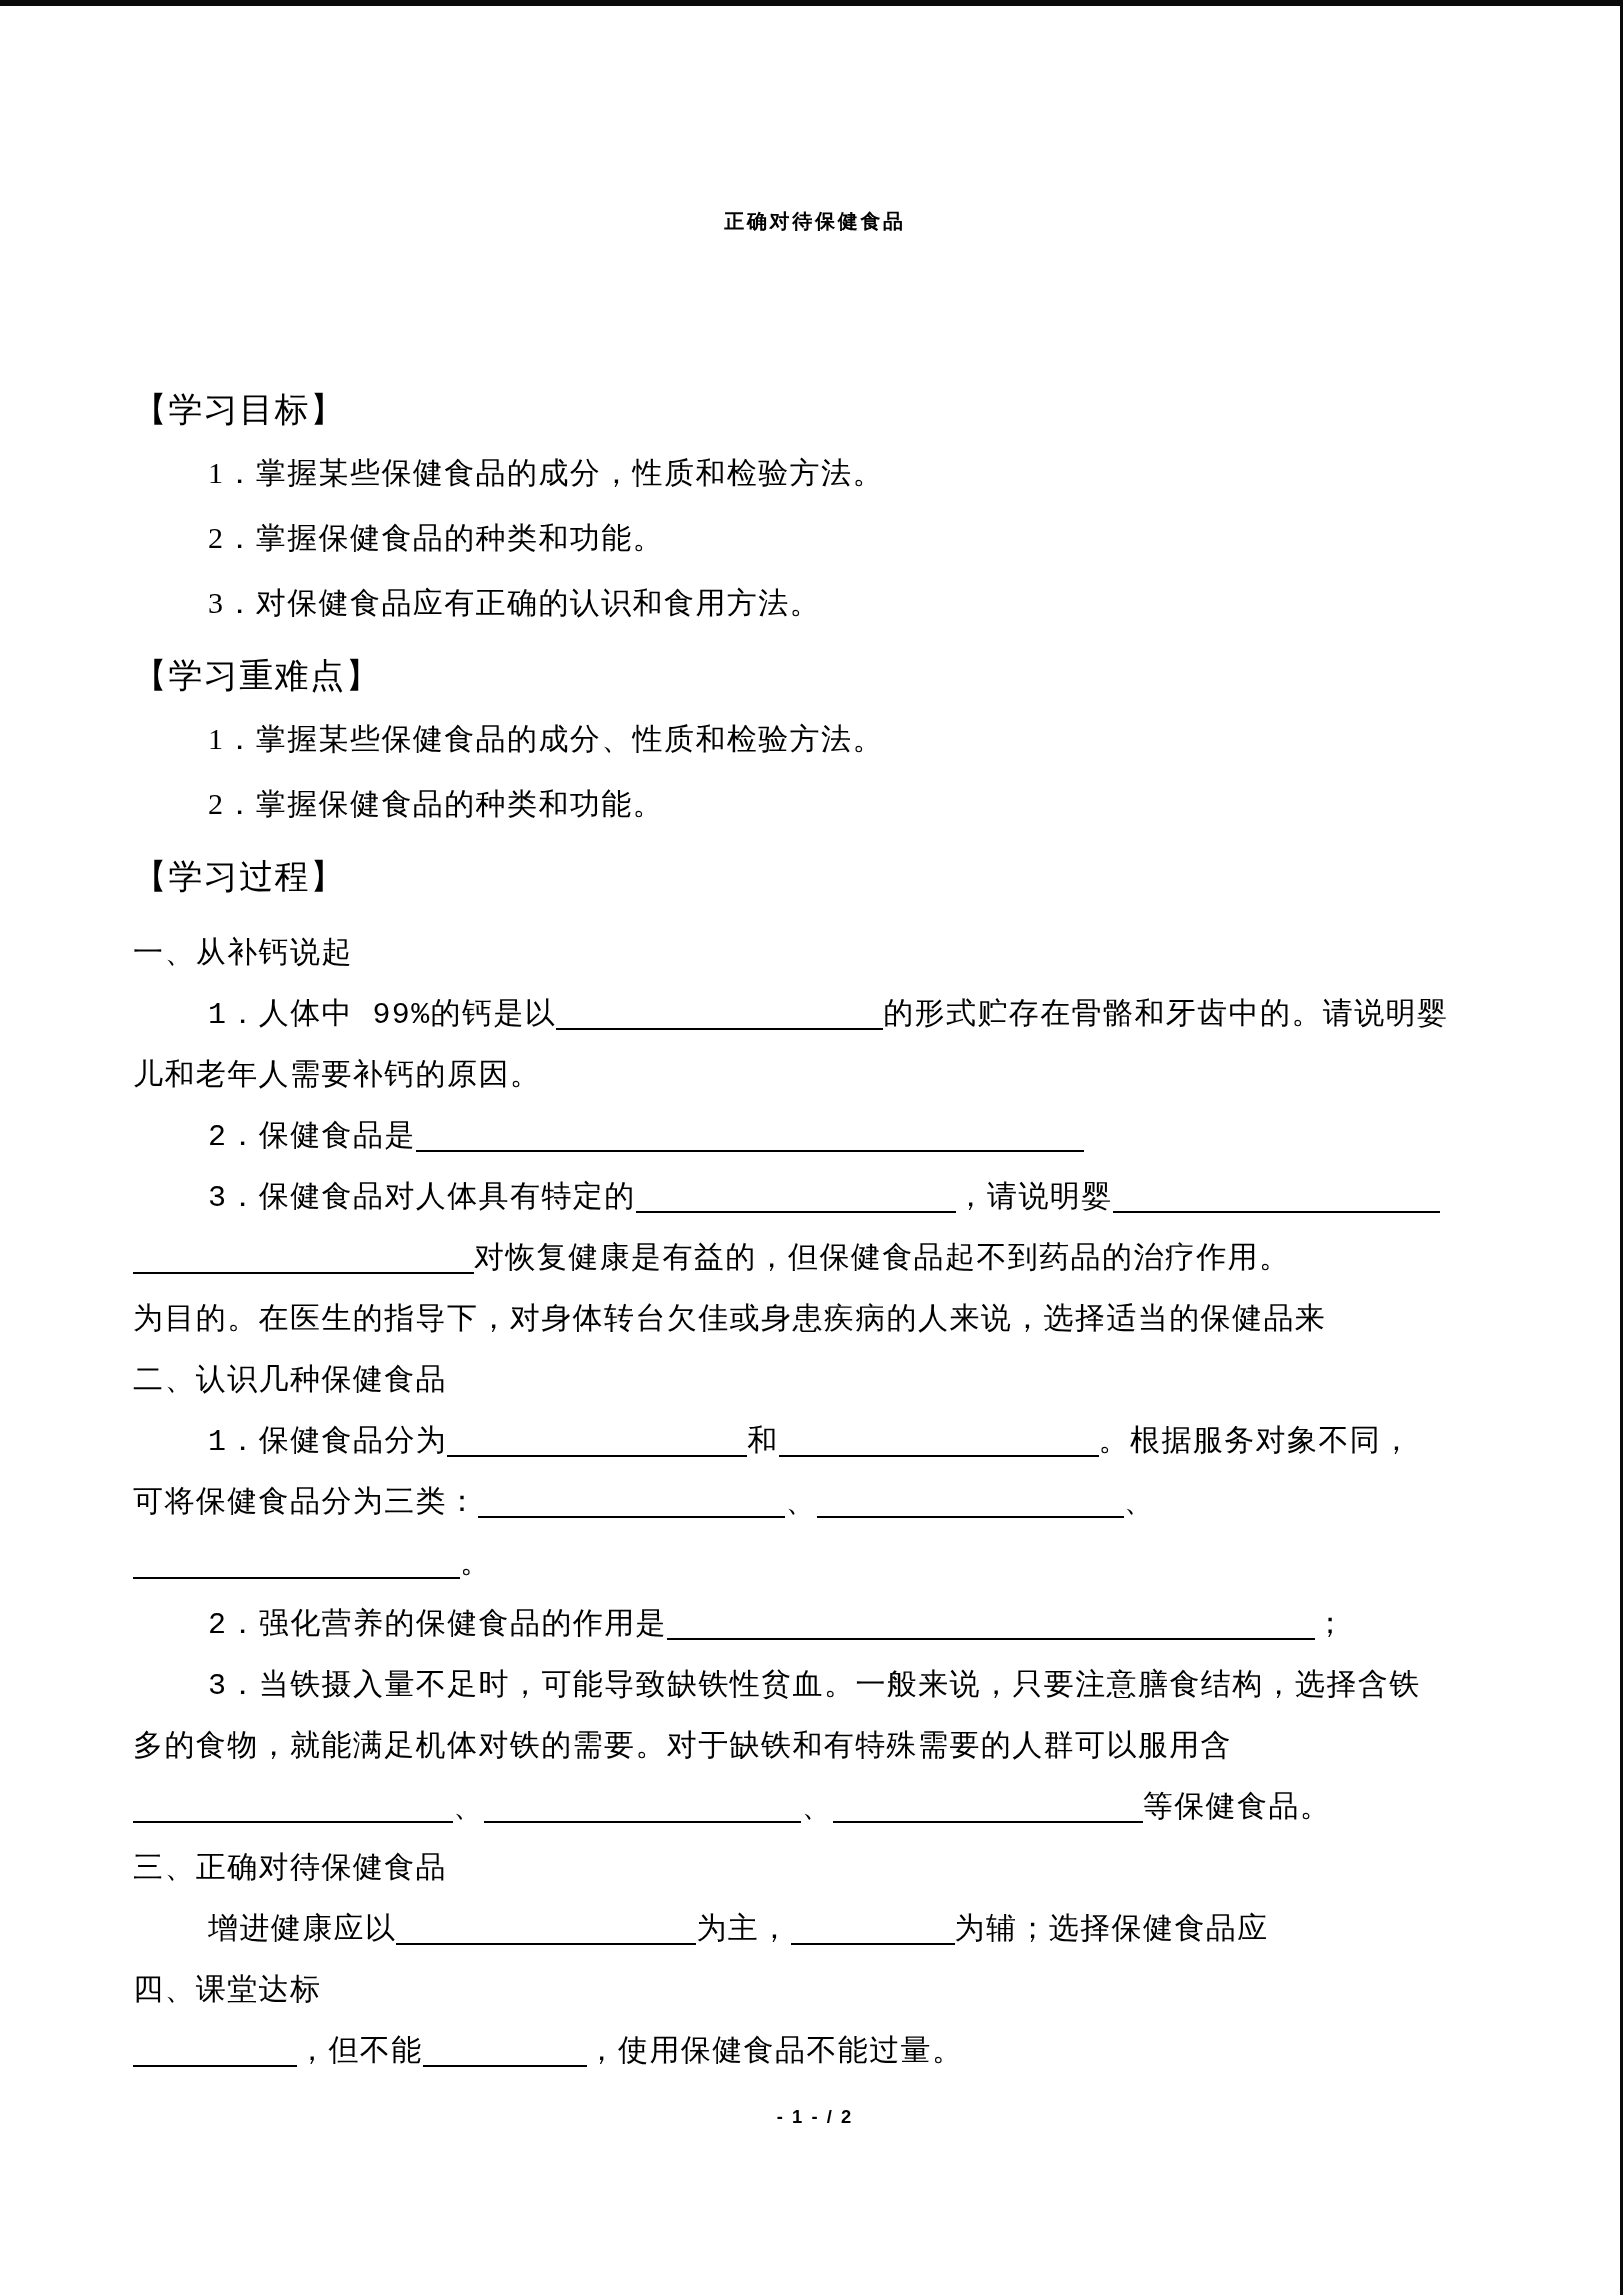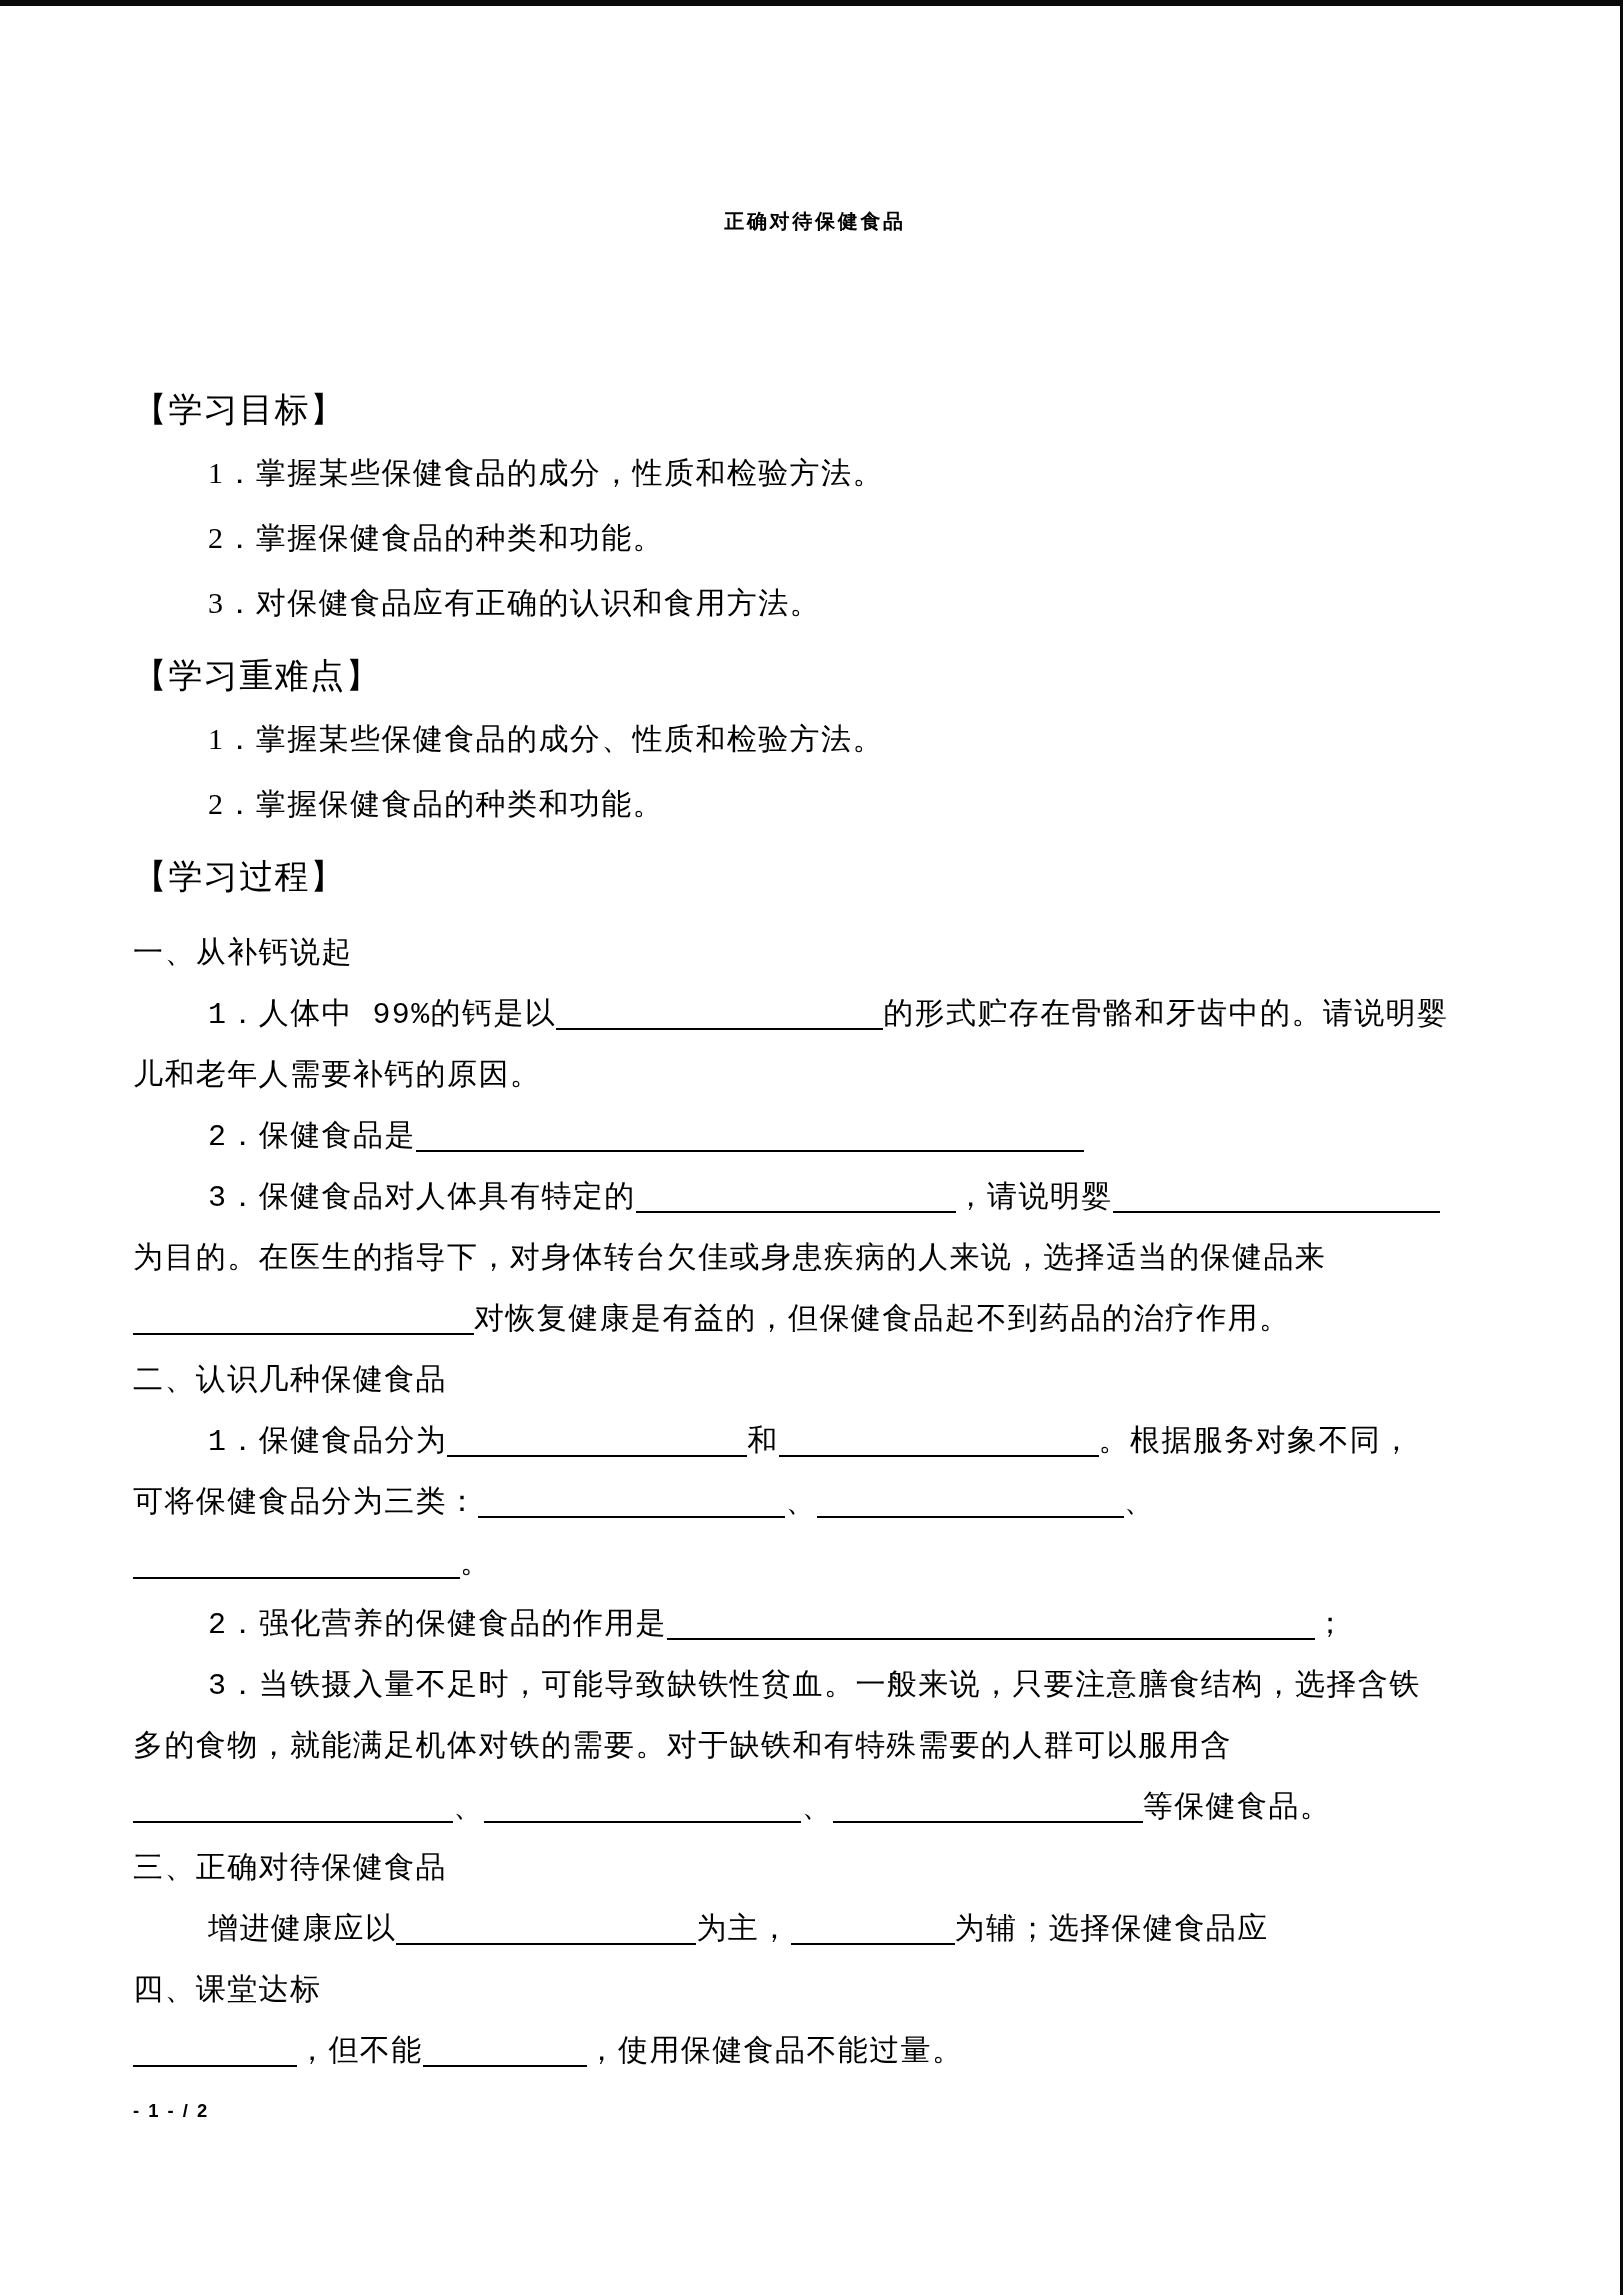--- a/index.html
+++ b/index.html
@@ -50,22 +50,23 @@
     white-space: nowrap;
   }
   .doc-line .txt { letter-spacing: 1.4px; font-family: Liberation Mono, monospace; }
   .blank {
     display: inline-block;
     height: 1em;
     border-bottom: 2.7px solid #000;
     vertical-align: -6.8px;
   }
   .footer {
-    margin-top: 17px;
+    margin-top: 23px;
     height: 27px; line-height: 27px;
+    text-align: center;
     font-family: "Liberation Sans", "DejaVu Sans", sans-serif;
     font-size: 18.4px; font-weight: bold;
     letter-spacing: 2px;
   }
 </style>
 </head>
 <body>
 
 <div class="page">
   <div class="top-border"></div>
@@ -87,22 +88,22 @@
         <div class="list-item">2．掌握保健食品的种类和功能。</div>
       </div>
 
     <div class="sec-heading">【学习过程】</div>
     <div class="process">
         <div class="doc-line"><span class="txt">一、从补钙说起</span></div>
         <div class="doc-line" style="padding-left: 75px;"><span class="txt">1．人体中 99%的钙是以</span><span class="blank" style="width: 327px;"></span><span class="txt">的形式贮存在骨骼和牙齿中的。请说明婴</span></div>
         <div class="doc-line"><span class="txt">儿和老年人需要补钙的原因。</span></div>
         <div class="doc-line" style="padding-left: 75px;"><span class="txt">2．保健食品是</span><span class="blank" style="width: 668px;"></span></div>
         <div class="doc-line" style="padding-left: 75px;"><span class="txt">3．保健食品对人体具有特定的</span><span class="blank" style="width: 320px;"></span><span class="txt">，请说明婴</span><span class="blank" style="width: 327px;"></span></div>
+        <div class="doc-line"><span class="blank" style="width: 341px;"></span><span class="txt">对恢复健康是有益的，但保健食品起不到药品的治疗作用。</span></div>
         <div class="doc-line"><span class="txt">为目的。在医生的指导下，对身体转台欠佳或身患疾病的人来说，选择适当的保健品来</span></div>
-        <div class="doc-line"><span class="blank" style="width: 341px;"></span><span class="txt">对恢复健康是有益的，但保健食品起不到药品的治疗作用。</span></div>
         <div class="doc-line"><span class="txt">二、认识几种保健食品</span></div>
         <div class="doc-line" style="padding-left: 75px;"><span class="txt">1．保健食品分为</span><span class="blank" style="width: 300px;"></span><span class="txt">和</span><span class="blank" style="width: 320px;"></span><span class="txt">。根据服务对象不同，</span></div>
         <div class="doc-line"><span class="txt">可将保健食品分为三类：</span><span class="blank" style="width: 307px;"></span><span class="txt">、</span><span class="blank" style="width: 307px;"></span><span class="txt">、</span></div>
         <div class="doc-line"><span class="blank" style="width: 327px;"></span><span class="txt">。</span></div>
         <div class="doc-line" style="padding-left: 75px;"><span class="txt">2．强化营养的保健食品的作用是</span><span class="blank" style="width: 648px;"></span><span class="txt">；</span></div>
         <div class="doc-line" style="padding-left: 75px;"><span class="txt">3．当铁摄入量不足时，可能导致缺铁性贫血。一般来说，只要注意膳食结构，选择含铁</span></div>
         <div class="doc-line"><span class="txt">多的食物，就能满足机体对铁的需要。对于缺铁和有特殊需要的人群可以服用含</span></div>
         <div class="doc-line"><span class="blank" style="width: 320px;"></span><span class="txt">、</span><span class="blank" style="width: 317px;"></span><span class="txt">、</span><span class="blank" style="width: 310px;"></span><span class="txt">等保健食品。</span></div>
         <div class="doc-line"><span class="txt">三、正确对待保健食品</span></div>
         <div class="doc-line" style="padding-left: 75px;"><span class="txt">增进健康应以</span><span class="blank" style="width: 300px;"></span><span class="txt">为主，</span><span class="blank" style="width: 164px;"></span><span class="txt">为辅；选择保健食品应</span></div>

